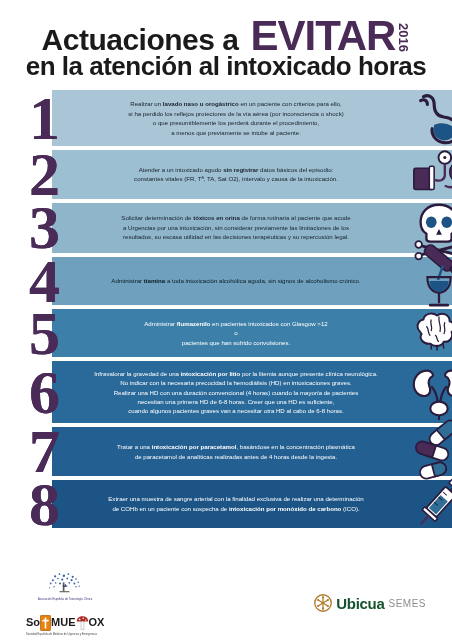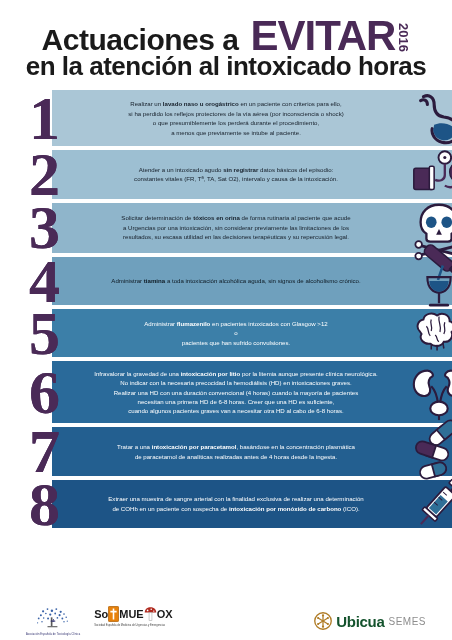--- a/index.html
+++ b/index.html
@@ -89,21 +89,21 @@
   .r6 .band{min-height:62px;}
   .r7 .band{min-height:46px;}
   .r8 .band{min-height:46px;}
 
   
   .footer{
     position:absolute;left:0;bottom:4px;width:452px;
     display:flex;align-items:center;padding:0 26px;
     box-sizing:border-box;
   }
-  .logos-left{display:flex;align-items:flex-start;gap:14px;}
+  .logos-left{display:flex;align-items:center;gap:14px;flex-direction:column;}
   .logo-aetox{display:flex;flex-direction:column;align-items:center;}
   .logo-aetox .mark{width:44px;height:26px;}
   .logo-aetox .cap{font-size:2.6px;color:#2b2b6b;margin-top:1px;letter-spacing:0.1px;}
   .logo-somuetox{display:flex;flex-direction:column;align-items:flex-start;}
   .logo-somuetox .wordmark{
     display:flex;align-items:center;font-size:11px;font-weight:bold;color:#1a1a1a;
     line-height:1;
   }
   .logo-somuetox .wordmark .sp{color:#1a1a1a;}
   .logo-somuetox .sub{font-size:2.6px;color:#444;margin-top:2px;line-height:1.3;}

